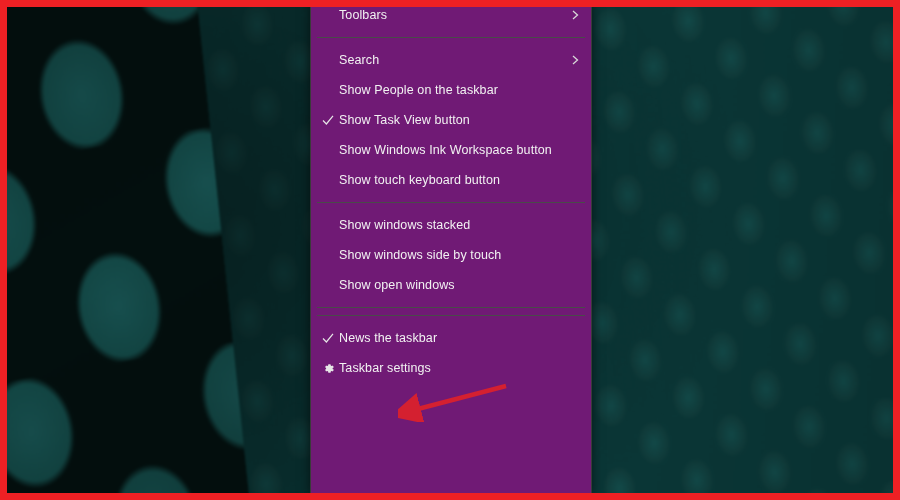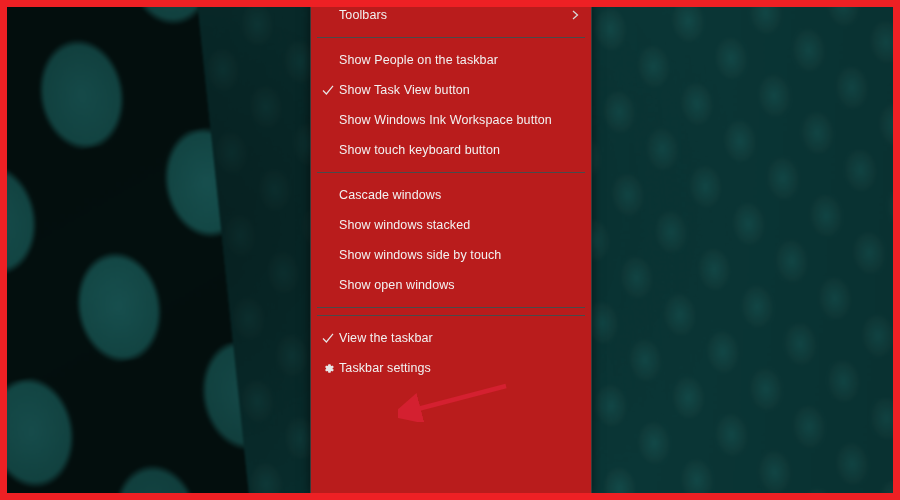--- a/index.html
+++ b/index.html
@@ -89,21 +89,21 @@
     pointer-events: none;
   }
 
   
   #context-menu {
     position: absolute;
     left: 310px;
     top: 0;
     width: 282px;
     height: 494px;
-    background: #b91c1c;
+    background: #701a75;
     border-left: 1px solid #3a3a3a;
     border-right: 1px solid #3a3a3a;
     box-shadow: 0 0 10px rgba(0,0,0,0.55);
     padding-top: 0;
   }
 
   .menu-item {
     position: relative;
     display: flex;
     align-items: center;
@@ -183,20 +183,28 @@
       <span class="label">Toolbars</span>
       <span class="chevron">
         <svg viewBox="0 0 12 12" width="12" height="12" fill="none" stroke="currentColor" stroke-width="1.3">
           <polyline points="4,2 8.5,6 4,10"></polyline>
         </svg>
       </span>
     </div>
 
     <div class="separator"></div>
 
+    <div class="menu-item">
+      <span class="label">Search</span>
+      <span class="chevron">
+        <svg viewBox="0 0 12 12" width="12" height="12" fill="none" stroke="currentColor" stroke-width="1.3">
+          <polyline points="4,2 8.5,6 4,10"></polyline>
+        </svg>
+      </span>
+    </div>
 
 
 
     <div class="menu-item">
       <span class="label">Show People on the taskbar</span>
     </div>
 
     <div class="menu-item">
       <span class="check">
         <svg viewBox="0 0 14 14" width="14" height="14" fill="none" stroke="currentColor" stroke-width="1.2">
@@ -209,23 +217,20 @@
     <div class="menu-item">
       <span class="label">Show Windows Ink Workspace button</span>
     </div>
 
     <div class="menu-item">
       <span class="label">Show touch keyboard button</span>
     </div>
 
     <div class="separator"></div>
 
-    <div class="menu-item">
-      <span class="label">Cascade windows</span>
-    </div>
 
     <div class="menu-item">
       <span class="label">Show windows stacked</span>
     </div>
 
     <div class="menu-item">
       <span class="label">Show windows side by touch</span>
     </div>
 
     <div class="menu-item">
@@ -236,21 +241,21 @@
 
 
     <div class="separator"></div>
 
     <div class="menu-item">
       <span class="check">
         <svg viewBox="0 0 14 14" width="14" height="14" fill="none" stroke="currentColor" stroke-width="1.2">
           <polyline points="2,7.5 5.4,11 12,2.8"></polyline>
         </svg>
       </span>
-      <span class="label">View the taskbar</span>
+      <span class="label">News the taskbar</span>
     </div>
 
     <div class="menu-item">
       <span class="gear">
         <svg viewBox="0 0 16 16" width="13" height="13" fill="currentColor">
           <path d="M8 5.2A2.8 2.8 0 1 0 8 10.8 2.8 2.8 0 0 0 8 5.2zm0 4.2A1.4 1.4 0 1 1 8 6.6a1.4 1.4 0 0 1 0 2.8z"></path>
           <path d="M14.2 9.1l-1.1-.6a5.3 5.3 0 0 0 0-1l1.1-.6a.5.5 0 0 0 .2-.6l-.9-1.6a.5.5 0 0 0-.6-.2l-1.2.4a5.2 5.2 0 0 0-.9-.5l-.2-1.2a.5.5 0 0 0-.5-.4H8.2a.5.5 0 0 0-.5.4l-.2 1.2a5.2 5.2 0 0 0-.9.5l-1.2-.4a.5.5 0 0 0-.6.2l-.9 1.6a.5.5 0 0 0 .2.6l1.1.6a5.3 5.3 0 0 0 0 1l-1.1.6a.5.5 0 0 0-.2.6l.9 1.6a.5.5 0 0 0 .6.2l1.2-.4c.28.2.58.37.9.5l.2 1.2a.5.5 0 0 0 .5.4h1.9a.5.5 0 0 0 .5-.4l.2-1.2c.32-.13.62-.3.9-.5l1.2.4a.5.5 0 0 0 .6-.2l.9-1.6a.5.5 0 0 0-.2-.6z"></path>
         </svg>
       </span>
       <span class="label">Taskbar settings</span>

